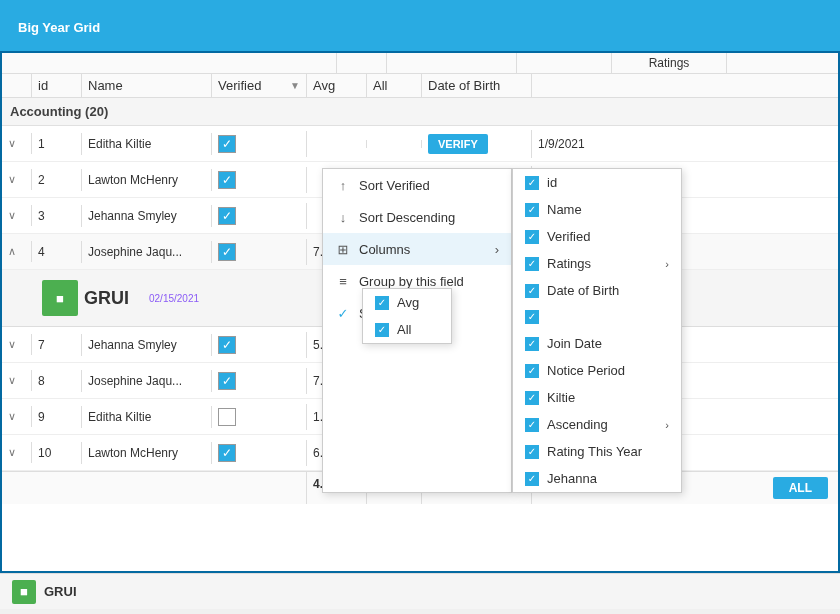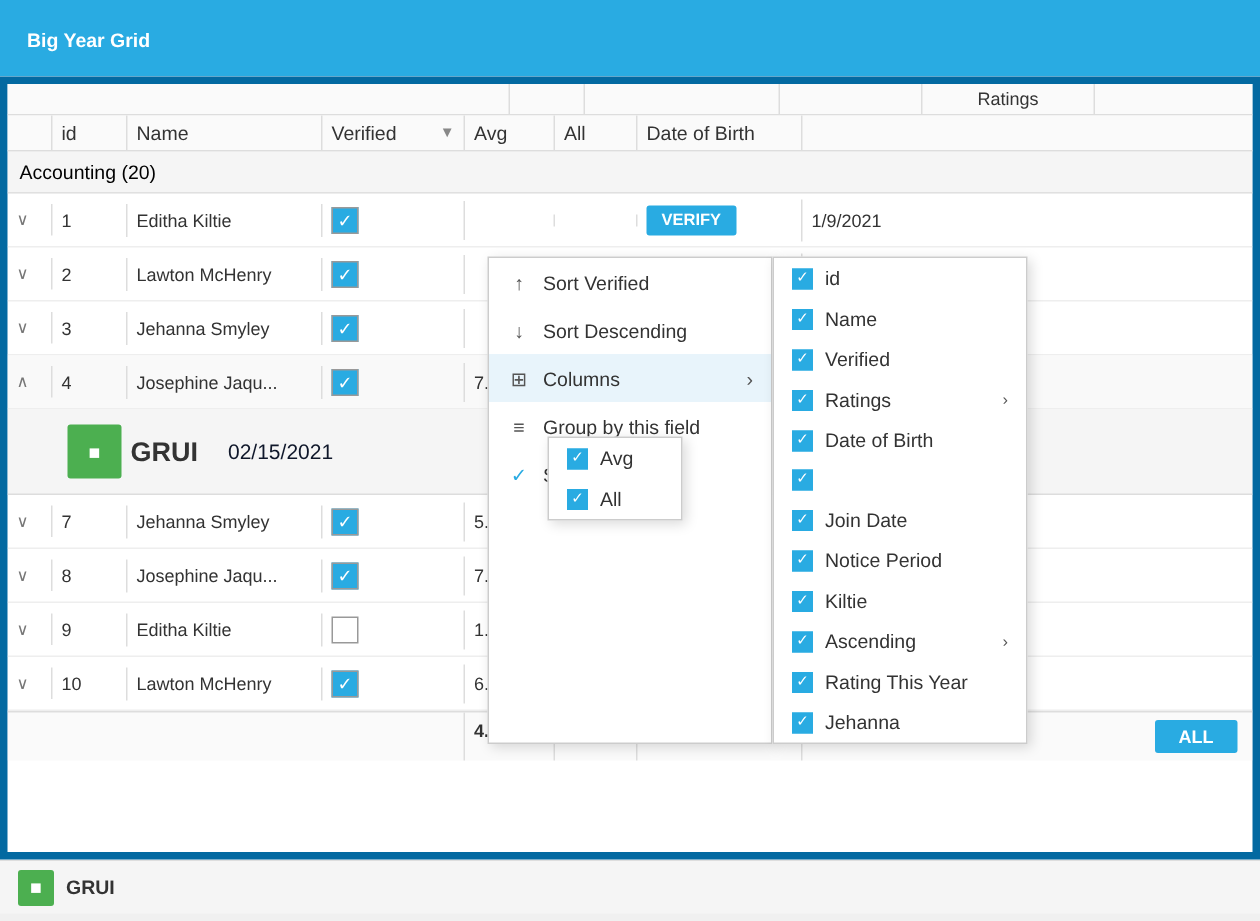--- a/index.html
+++ b/index.html
@@ -9,21 +9,21 @@
       background: #29abe2;
       color: white;
       padding: 14px 18px;
       font-size: 20px;
       font-weight: bold;
     }
 
     .grid-container {
       position: relative;
       background: white;
-      border: 5px solid #0369a1;
+      border: 2px solid #0369a1;
       height: calc(614px - 56px - 36px);
       overflow: hidden;
     }
 
     .grid-header-row {
       display: flex;
       border-bottom: 1px solid #ddd;
       background: #fafafa;
       position: sticky;
       top: 0;
@@ -68,24 +68,24 @@
       user-select: none;
     }
     .header-cell.sortable { cursor: pointer; }
     .header-cell .sort-arrow { color: #888; font-size: 10px; }
 
     .grid-body { overflow-y: auto; height: calc(100% - 54px); }
 
     .group-row {
       background: #f5f5f5;
       padding: 6px 8px;
-      font-weight: normal;
+      font-weight: bold;
       font-size: 13px;
       border-bottom: 1px solid #e0e0e0;
-      color: #000000;
+      color: #404040;
     }
 
     .data-row {
       display: flex;
       border-bottom: 1px solid #eee;
       align-items: center;
       min-height: 36px;
     }
     .data-row.expanded { background: #f9f9f9; }
 
@@ -378,21 +378,21 @@
       <div class="cell col-joindate">10/9/202</div>
     </div>
 
     <div class="expanded-detail">
       <div class="grui-logo">
         <div class="grui-icon">
           <span>■</span>
         </div>
         <span style="font-size:18px;font-weight:bold;color:#333;">GRUI</span>
       </div>
-      <div style="color:#0f172a;font-size:14px;">02/15/2021</div>
+      <div style="color:#8b5cf6;font-size:10px;">02/15/2021</div>
     </div>
 
     <div class="data-row">
       <div class="cell col-expander">
           <span class="expand-btn">∨</span>
         </div>
       <div class="cell col-id">7</div>
       <div class="cell col-name">Jehanna Smyley</div>
       <div class="cell col-verified">
           <div class="checkbox-cell">

